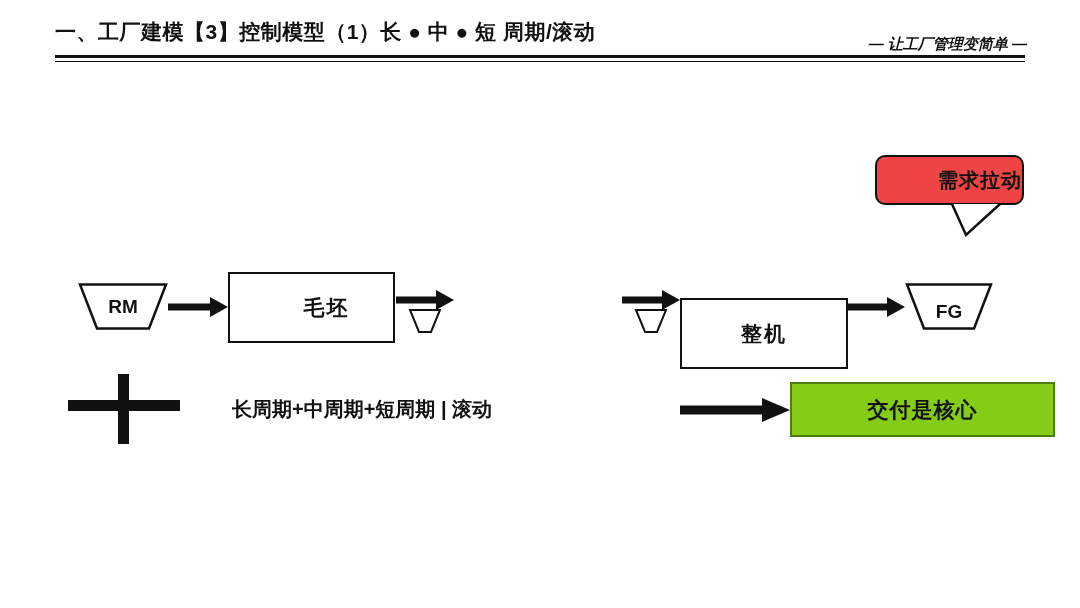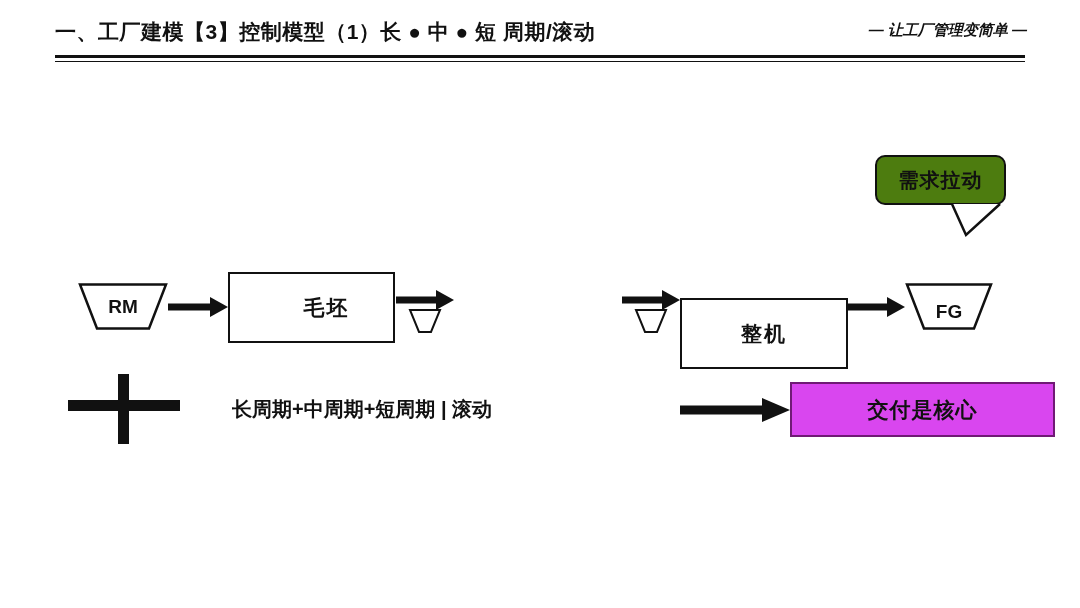--- a/index.html
+++ b/index.html
@@ -3,46 +3,46 @@
 <meta charset="utf-8">
 <style>
   * { margin:0; padding:0; box-sizing:border-box; }
   html,body { background:#ffffff; }
   body { font-family:"Liberation Sans", sans-serif; color:#111; }
   .slide { position:relative; width:1080px; height:608px; background:#ffffff; overflow:hidden; }
   .abs { position:absolute; }
 
   
   .hdr-title { left:55px; top:18px; font-size:21px; font-weight:bold; letter-spacing:0.5px; white-space:nowrap; }
-  .hdr-slogan { right:53px; top:21px; font-size:15px; font-weight:bold; font-style:italic; white-space:nowrap; }
+  .hdr-slogan { right:53px; top:35px; font-size:15px; font-weight:bold; font-style:italic; white-space:nowrap; }
   .hdr-rule { left:55px; top:55px; width:970px; height:7px; border-top:3px solid #111; border-bottom:1px solid #111; }
 
   
   .stage-box { top:272px; height:71px; border:2px solid #111; background:#fff;
                display:flex; align-items:center; justify-content:center;
                font-size:21px; font-weight:bold; letter-spacing:2px; }
   .trap { display:flex; align-items:center; justify-content:center;
           font-size:19px; font-weight:bold; }
   .trap svg { position:absolute; inset:0; }
   .trap .lbl { position:relative; z-index:1;text-align:right; }
 
   
-  .callout { left:875px; top:155px; width:131px; height:50px; background:#4d7c0f;
+  .callout { left:875px; top:155px; width:149px; height:50px; background:#ef4444;
              border:2.5px solid #111; border-radius:10px; z-index:2;
-             display:flex; align-items:center; justify-content:center;
+             display:flex; align-items:center; justify-content:flex-end;
              font-size:20px; font-weight:bold; letter-spacing:1px; }
   .callout-tail { left:948px; top:203px; z-index:3; }
 
   
   .plus-h { left:68px; top:400px; width:112px; height:11px; background:#111; }
   .plus-v { left:118px; top:374px; width:11px; height:70px; background:#111; }
   .formula { left:232px; top:396px; width:400px; 
              font-size:20px; font-weight:bold; line-height:26px; white-space:nowrap; }
   .conclusion-box { left:790px; top:382px; width:265px; height:55px;
-                    border:2px solid #701a75; background:#d946ef;
+                    border:2px solid #4d7c0f; background:#84cc16;
                     display:flex; align-items:center; justify-content:center;
                     font-size:21px; font-weight:bold; letter-spacing:1px; }
 </style>
 </head>
 <body>
 
 <div class="slide">
 
   <div class="abs hdr-title">一、工厂建模【3】控制模型（1）长 ● 中 ● 短  周期/滚动</div>
   <div class="abs hdr-slogan">— 让工厂管理变简单 —</div>

